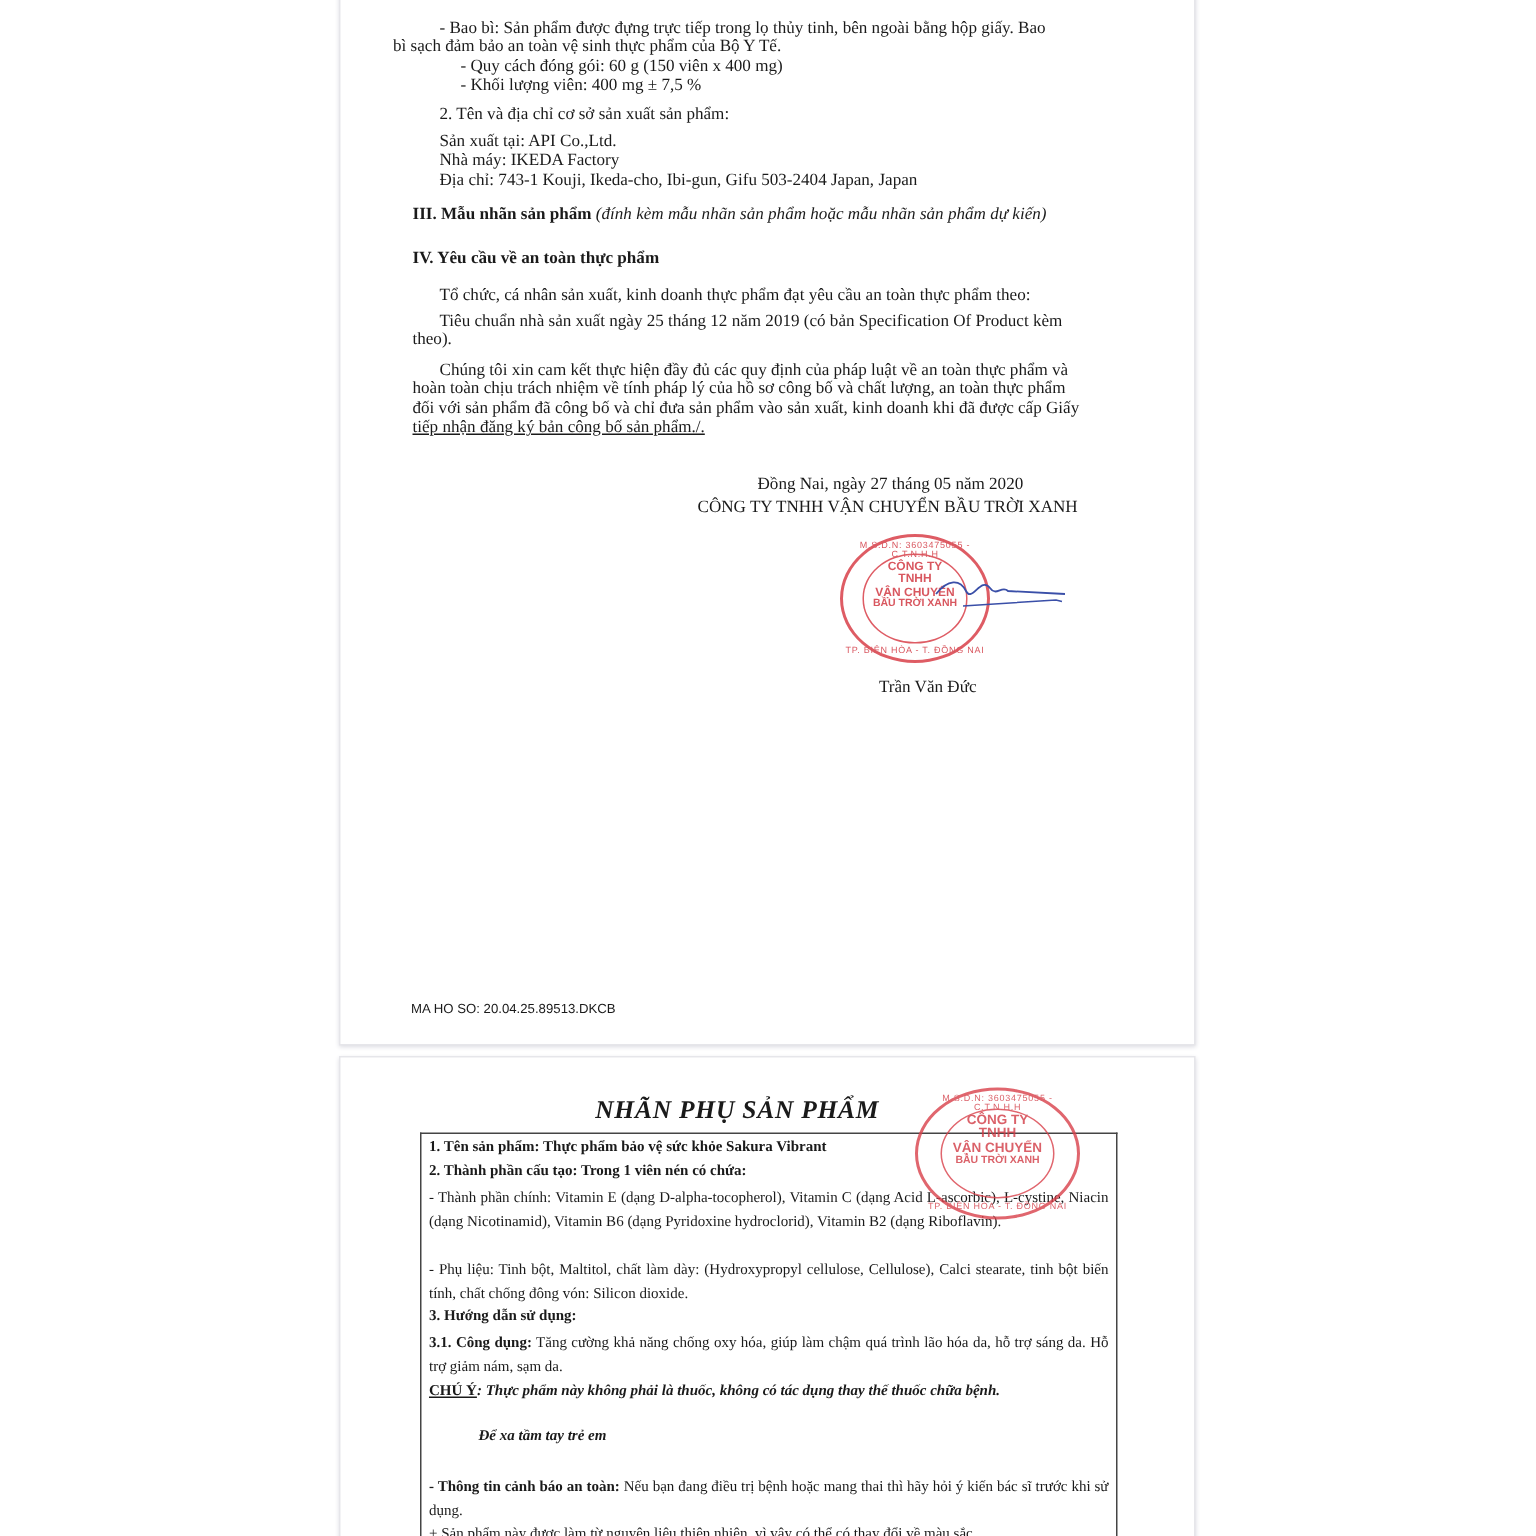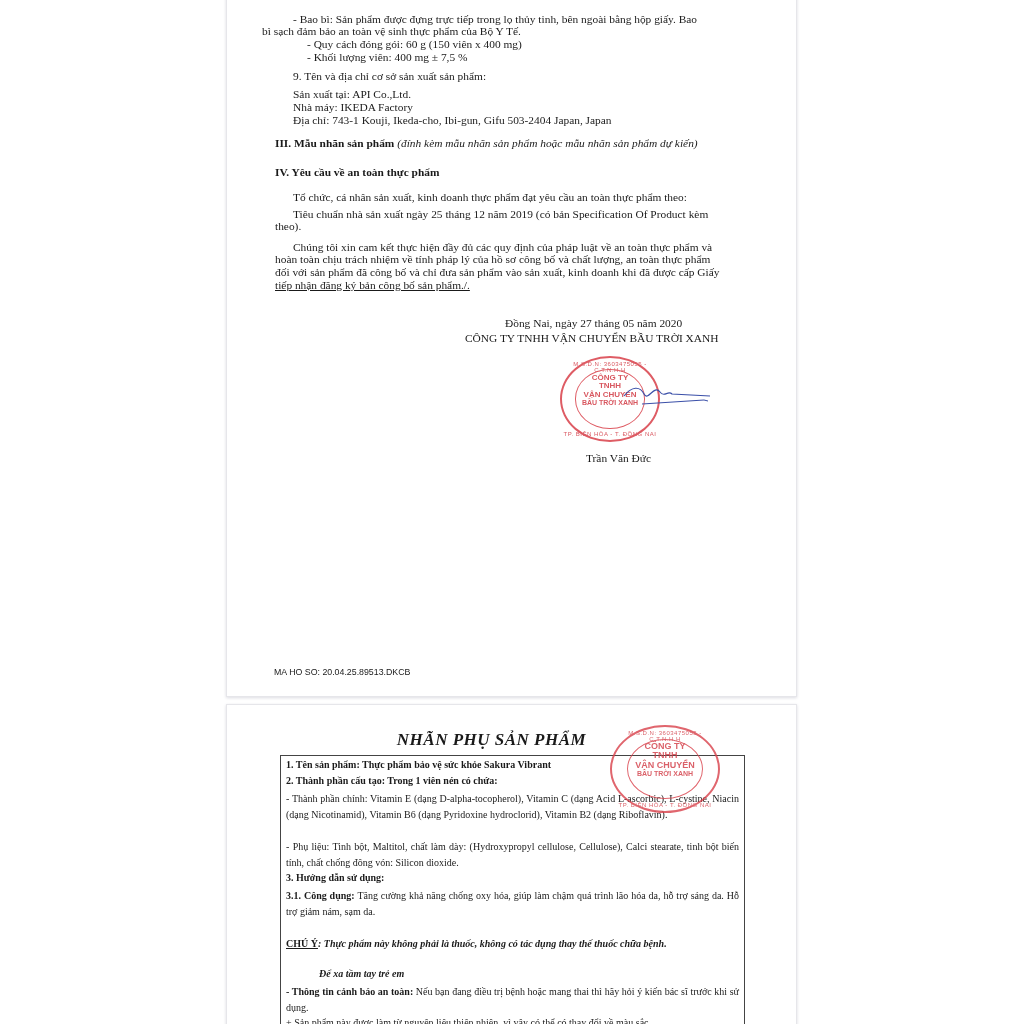--- a/index.html
+++ b/index.html
@@ -11,21 +11,21 @@
       left: 227px;
       width: 569px;
       background: #ffffff;
       box-shadow: 0 0 0 1px #e6e6ea, 0 1px 3px 1px #dcdce2;
     }
     #page1 { top: -10px; height: 706px; }
     #page2 { top: 705px; height: 340px; }
 
     .t { position: absolute; font-size: 11.4px; line-height: 12px; white-space: nowrap; }
     .b { font-weight: bold; }
-    .i { font-style: italic; margin-top: 16px; }
+    .i { font-style: italic; }
 
     .sans { font-family: "Liberation Sans", sans-serif; font-size: 8.8px; }
 
     
     .stamp {
       position: absolute;
       border-radius: 50%;
       border: 2px solid #d9404a;
       color: #d23a44;
       text-align: center;
@@ -61,21 +61,21 @@
   </style>
 </head>
 <body>
 
 <div id="page1" class="page">
   <div class="t" style="left:66px;top:23px;">- Bao bì: Sản phẩm được đựng trực tiếp trong lọ thủy tinh, bên ngoài bằng hộp giấy. Bao</div>
   <div class="t" style="left:35px;top:35px;">bì sạch đảm bảo an toàn vệ sinh thực phẩm của Bộ Y Tế.</div>
   <div class="t" style="left:80px;top:48px;">- Quy cách đóng gói: 60 g (150 viên x 400 mg)</div>
   <div class="t" style="left:80px;top:61px;">- Khối lượng viên: 400 mg ± 7,5 %</div>
 
-  <div class="t" style="left:66px;top:80px;">9. Tên và địa chỉ cơ sở sản xuất sản phẩm:</div>
+  <div class="t" style="left:66px;top:80px;">2. Tên và địa chỉ cơ sở sản xuất sản phẩm:</div>
   <div class="t" style="left:66px;top:98px;">Sản xuất tại: API Co.,Ltd.</div>
   <div class="t" style="left:66px;top:111px;">Nhà máy: IKEDA Factory</div>
   <div class="t" style="left:66px;top:124px;">Địa chỉ: 743-1 Kouji, Ikeda-cho, Ibi-gun, Gifu 503-2404 Japan, Japan</div>
 
   <div class="t" style="left:48px;top:147px;">
     <span class="b">III. Mẫu nhãn sản phẩm</span>
     <span class="i">(đính kèm mẫu nhãn sản phẩm hoặc mẫu nhãn sản phẩm dự kiến)</span>
   </div>
 
   <div class="t b" style="left:48px;top:176px;">IV. Yêu cầu về an toàn thực phẩm</div>

